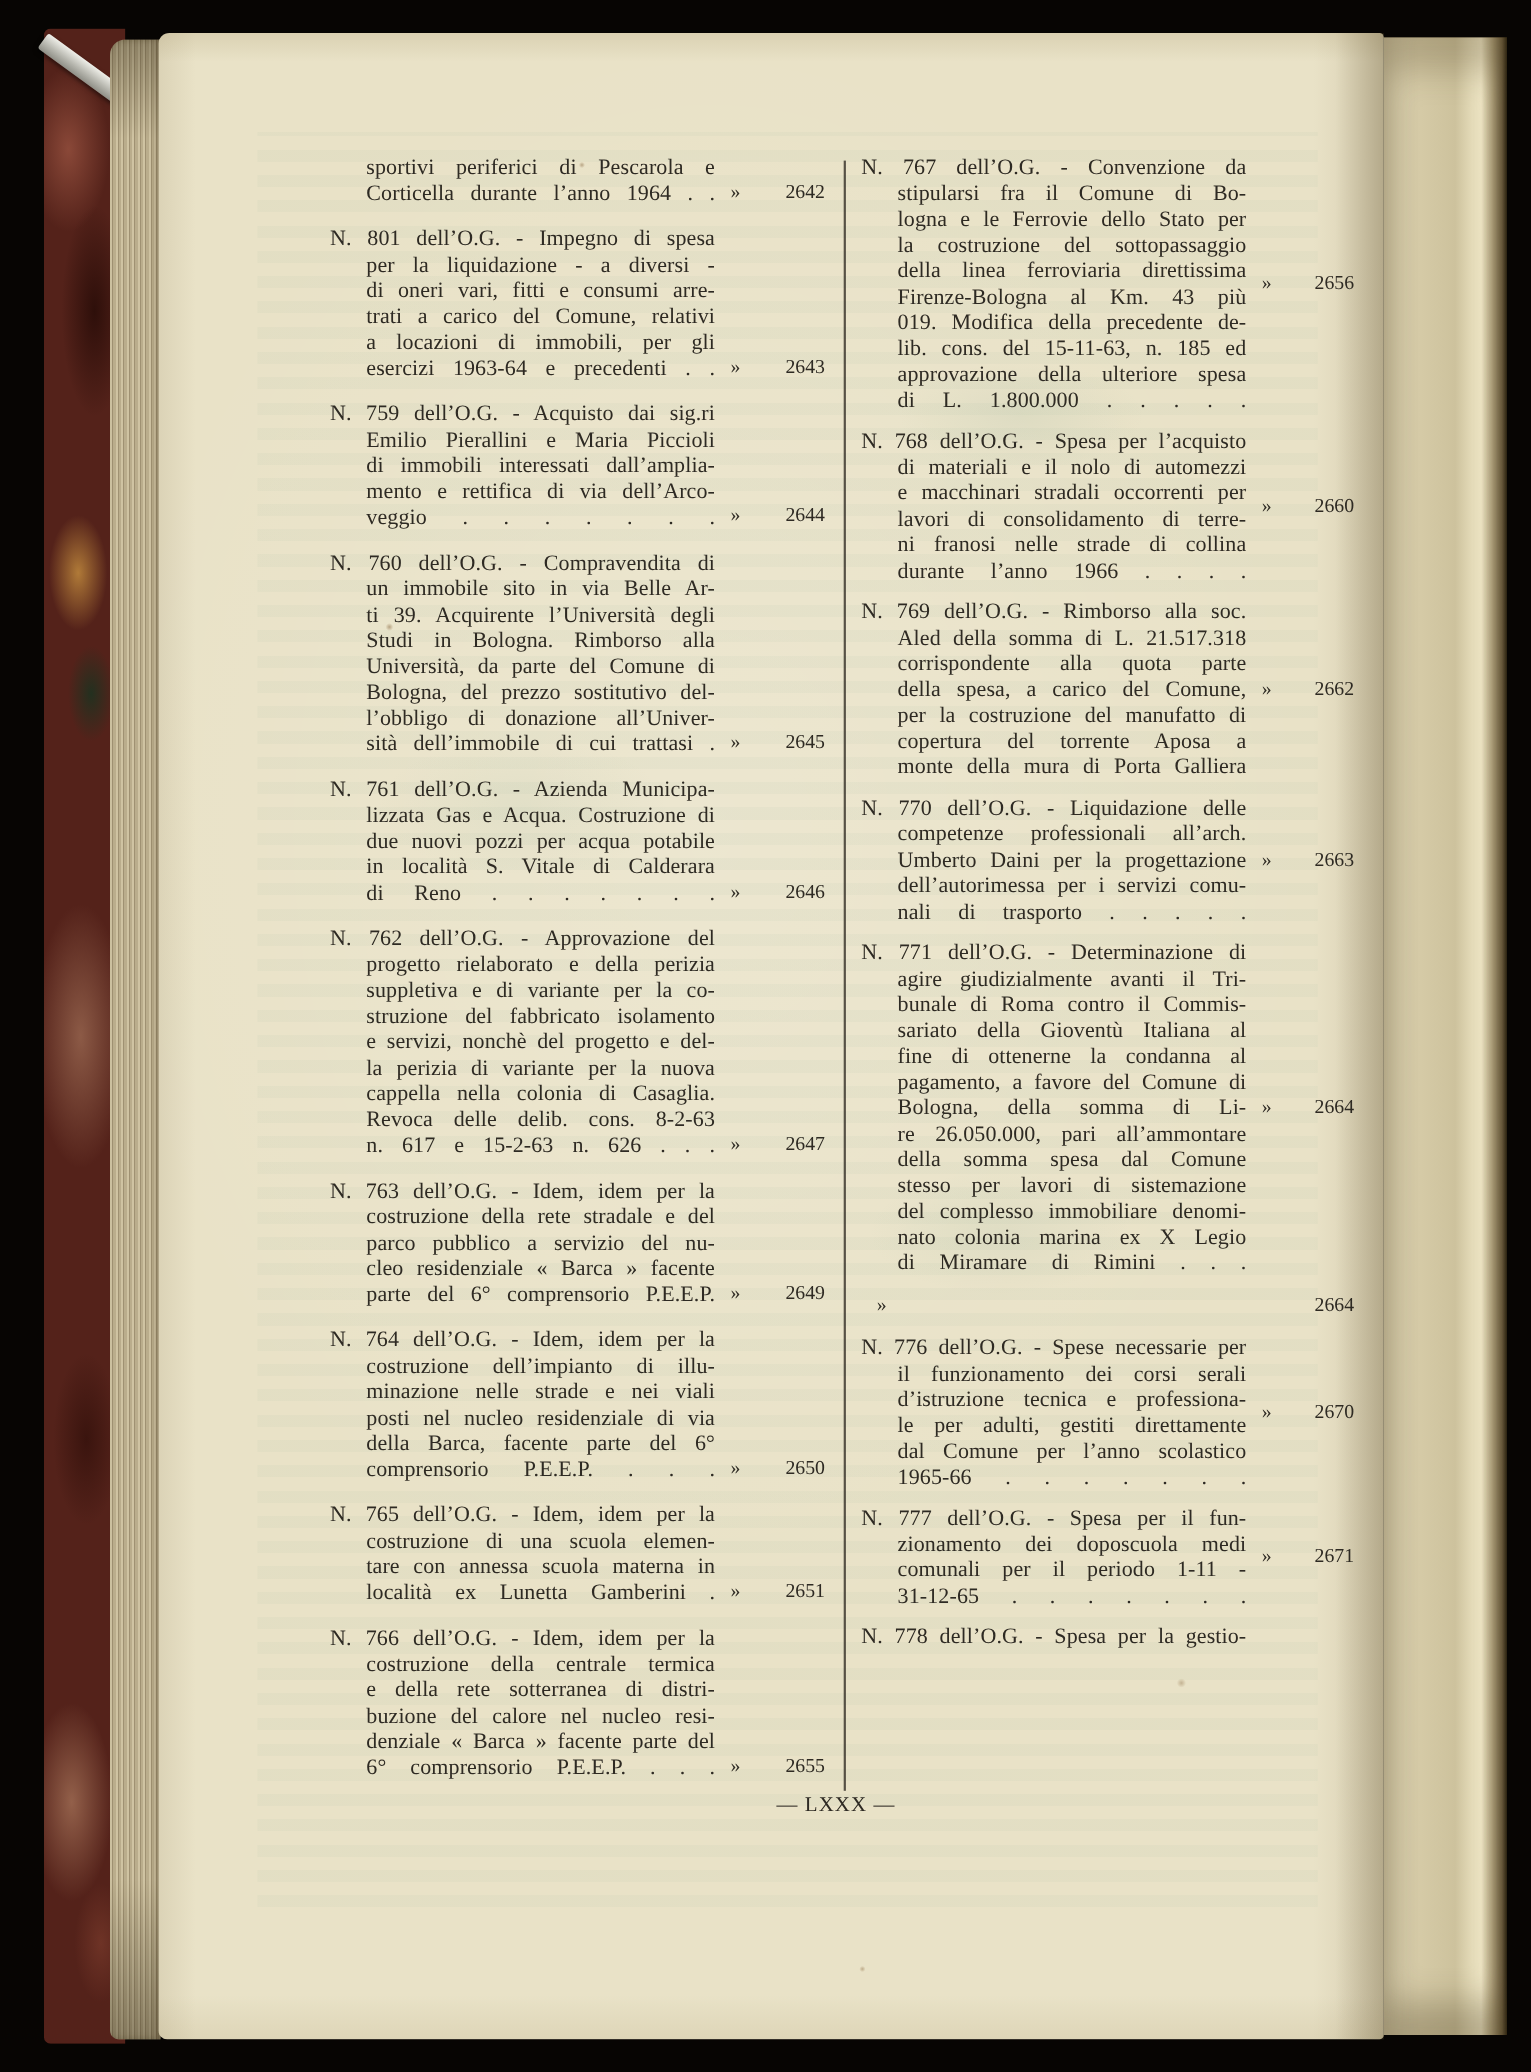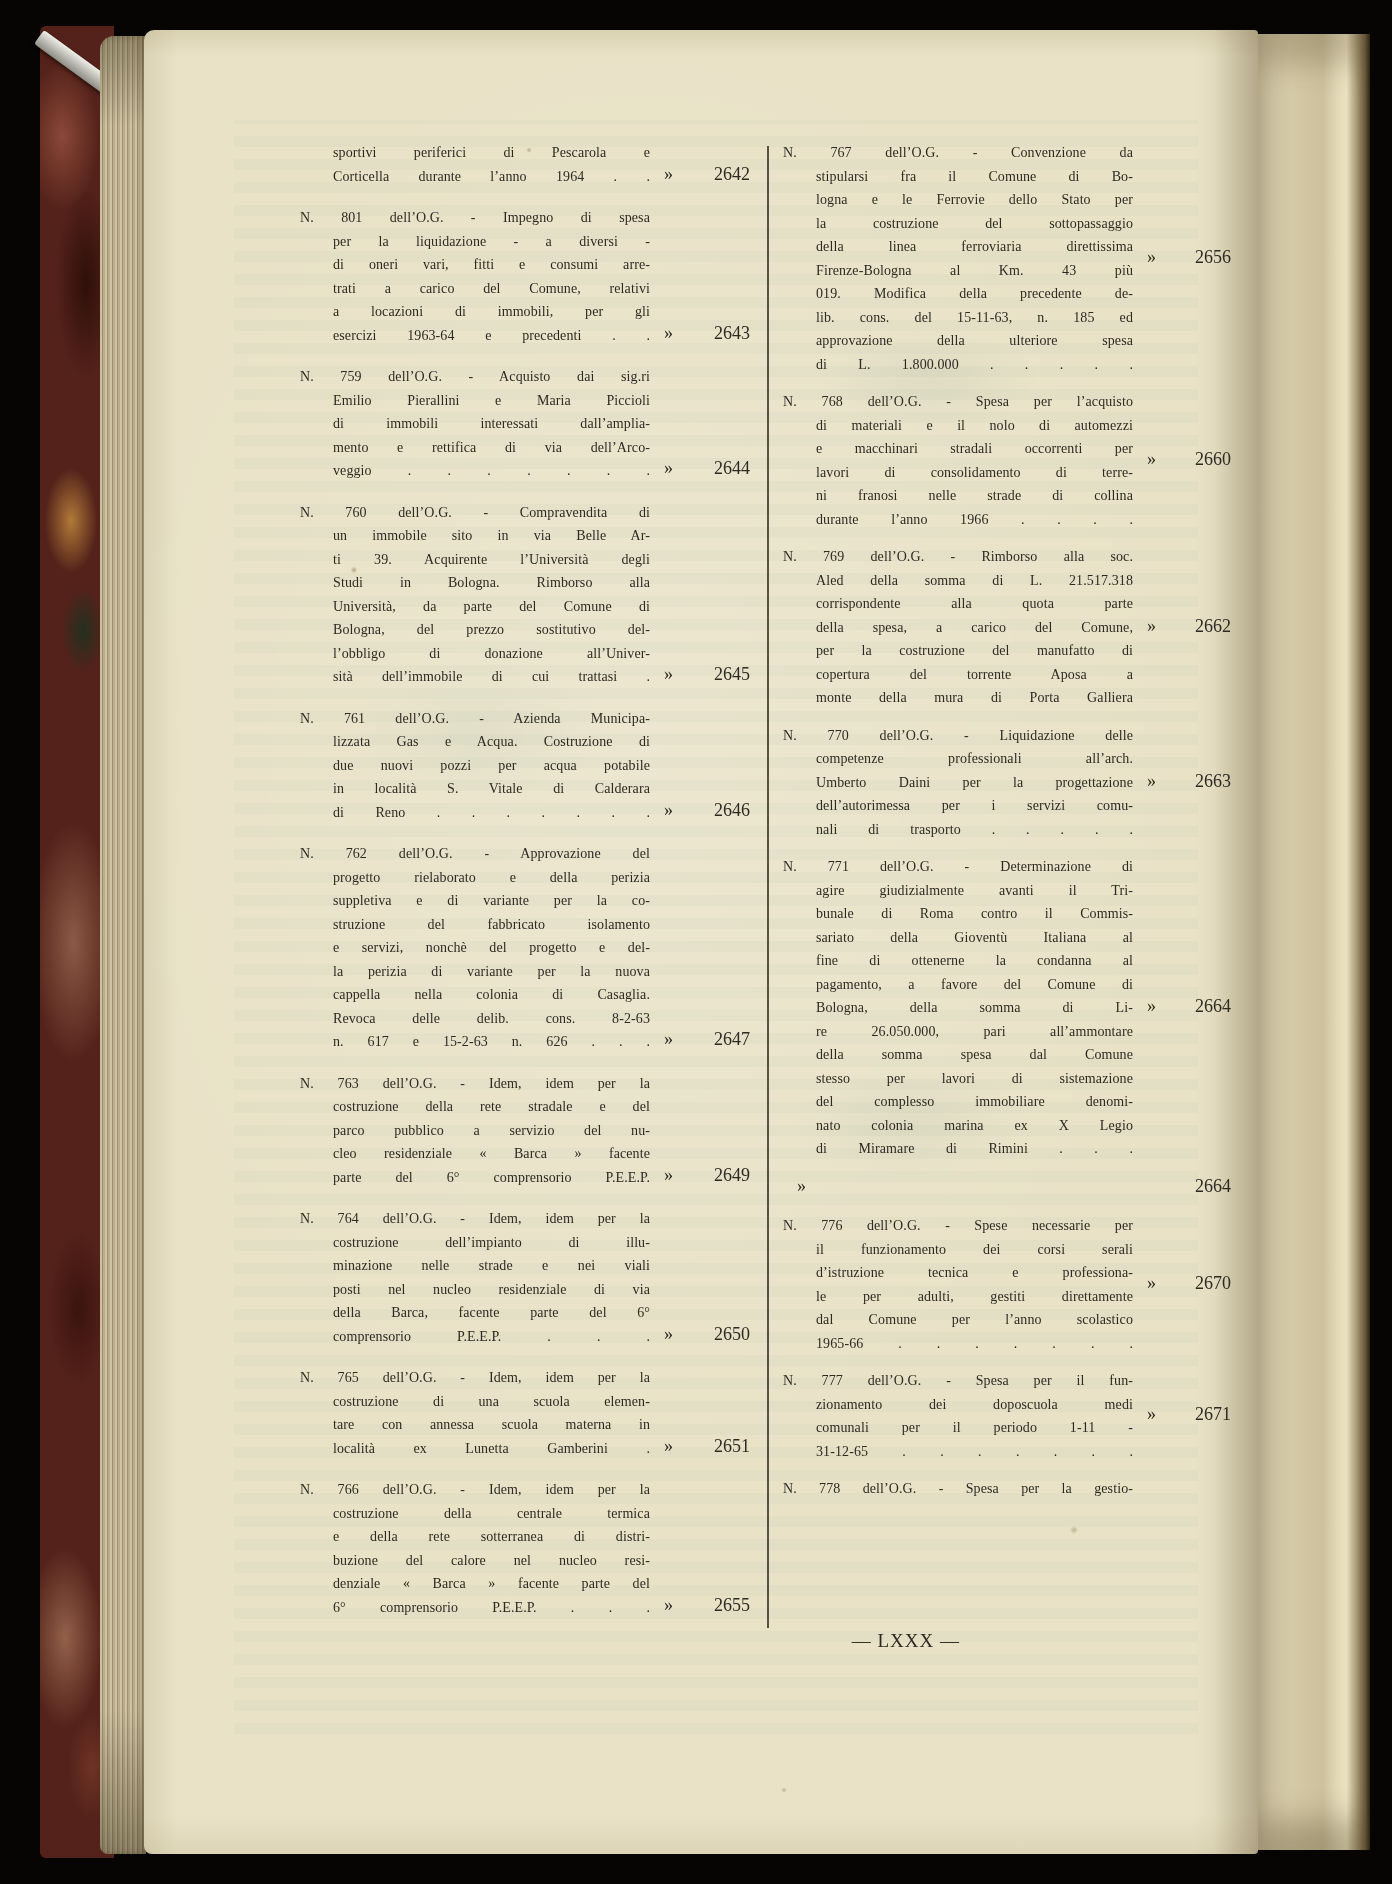--- a/index.html
+++ b/index.html
@@ -74,38 +74,38 @@
       linear-gradient(90deg,#d9cfae 0,#d5caa6 30%,#cdc29d 58%,#e8dfbd 74%,#f1e8c7 79%,#b3a580 88%,#6e5f42 96%,#241d10 100%);
     box-shadow:inset 0 30px 30px rgba(70,55,25,.25), inset 0 -30px 30px rgba(70,55,25,.3);
   }
   
   .column{position:absolute;top:141px;}
   .column-left{left:300px;width:452px;}
   .column-right{left:783px;width:450px;}
   .entry{display:flex;}
   .column-left .entry{margin-bottom:18px;}
   .column-right .entry{margin-bottom:14px;align-items:center;}
-  .entry-text{width:350px;font-size:14px;line-height:23.5px;letter-spacing:.1px;}
+  .entry-text{width:350px;font-size:20px;line-height:23.5px;letter-spacing:.1px;}
   .tline{
     text-align:justify;text-align-last:justify;text-justify:inter-word;
     padding-left:33px;white-space:normal;
   }
   .tline.first{padding-left:0;}
   .entry-ref{
     flex:1;display:flex;justify-content:space-between;align-items:flex-end;
     padding:0 2px 2px 14px;font-size:18px;line-height:23.5px;
   }
   .entry-ref.hidden{visibility:hidden;}
   .column-divider{
     position:absolute;left:767px;top:146px;width:2px;height:1482px;
     background:rgba(45,40,32,.78);
   }
   .page-footer{
     position:absolute;left:560px;top:1630px;width:400px;
-    text-align:right;font-size:19px;letter-spacing:1px;
+    text-align:center;font-size:19px;letter-spacing:1px;
   }
 </style>
 </head>
 <body>
 
 <div class="book-cover"></div>
 <div class="ribbon-bookmark"></div>
 <div class="page-edge-stack"></div>
 
 <div class="main-page"></div>

